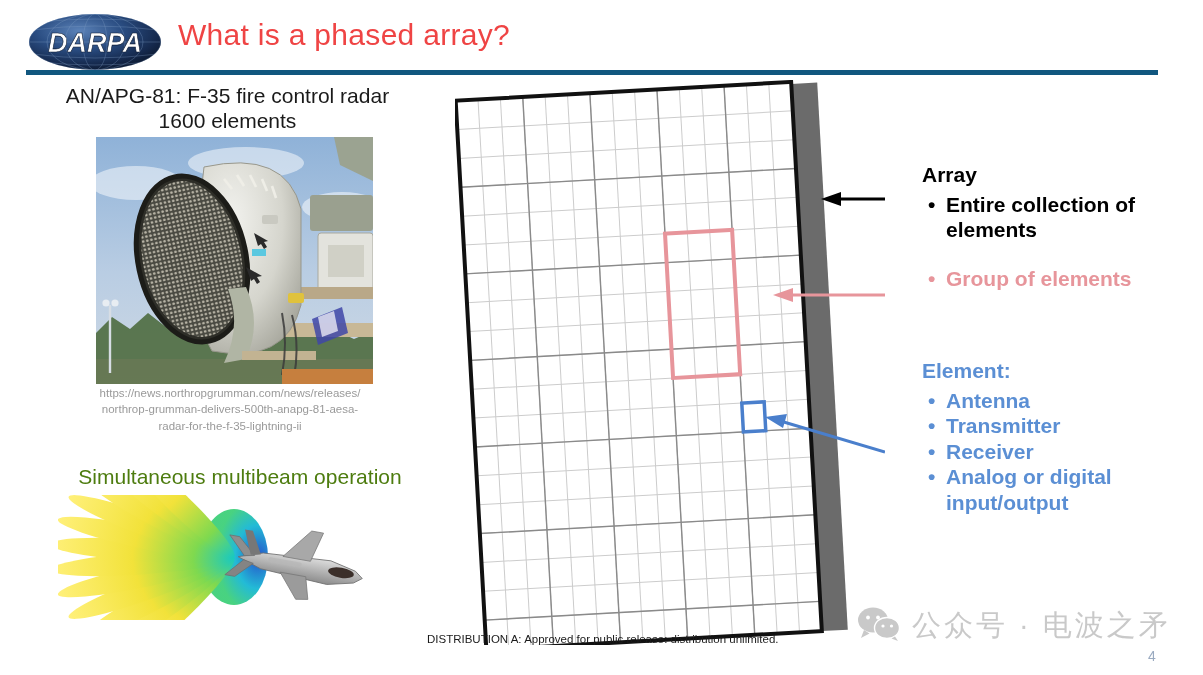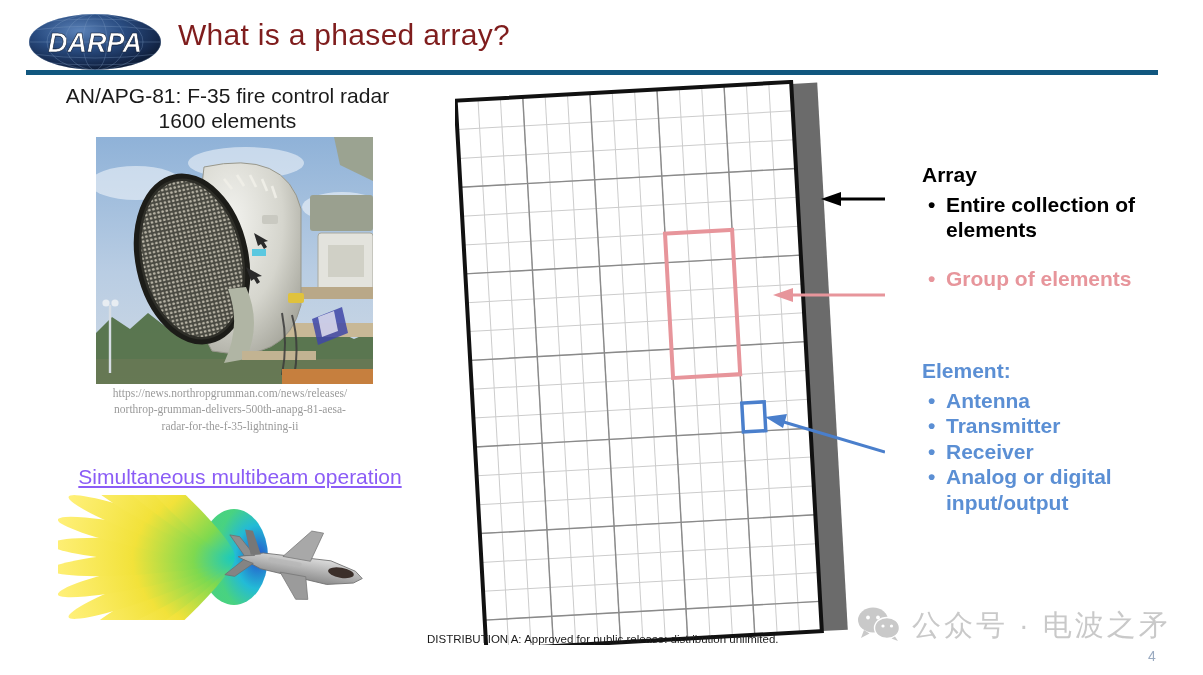--- a/index.html
+++ b/index.html
@@ -24,21 +24,21 @@
     left: 26px;
     top: 12px;
     width: 138px;
     height: 60px;
   }
   #header-title {
     position: absolute;
     left: 178px;
     top: 18px;
     font-size: 30px;
-    color: #7f1d1d;
+    color: #ef4444;
     letter-spacing: 0.3px;
     white-space: nowrap;
   }
   #header-rule {
     position: absolute;
     left: 26px;
     top: 70px;
     width: 1132px;
     height: 5px;
     background: #11577f;
@@ -68,33 +68,31 @@
 
   #photo-credit {
     position: absolute;
     left: 70px;
     top: 385px;
     width: 320px;
     text-align: center;
     font-size: 11.5px;
     line-height: 1.42;
     color: #9a9a9a;
-    font-family: Liberation Serif, serif;
   }
   #photo-credit div { white-space: nowrap; }
 
   #multibeam-caption {
     position: absolute;
     left: 40px;
     top: 465px;
     width: 400px;
     text-align: center;
     font-size: 21px;
-    color: #8b5cf6;
-    text-decoration: underline;
+    color: #4d7c0f;
   }
   #beam-figure {
     position: absolute;
     left: 58px;
     top: 495px;
     width: 340px;
     height: 125px;
   }
   #beam-figure svg { display: block; }
 

